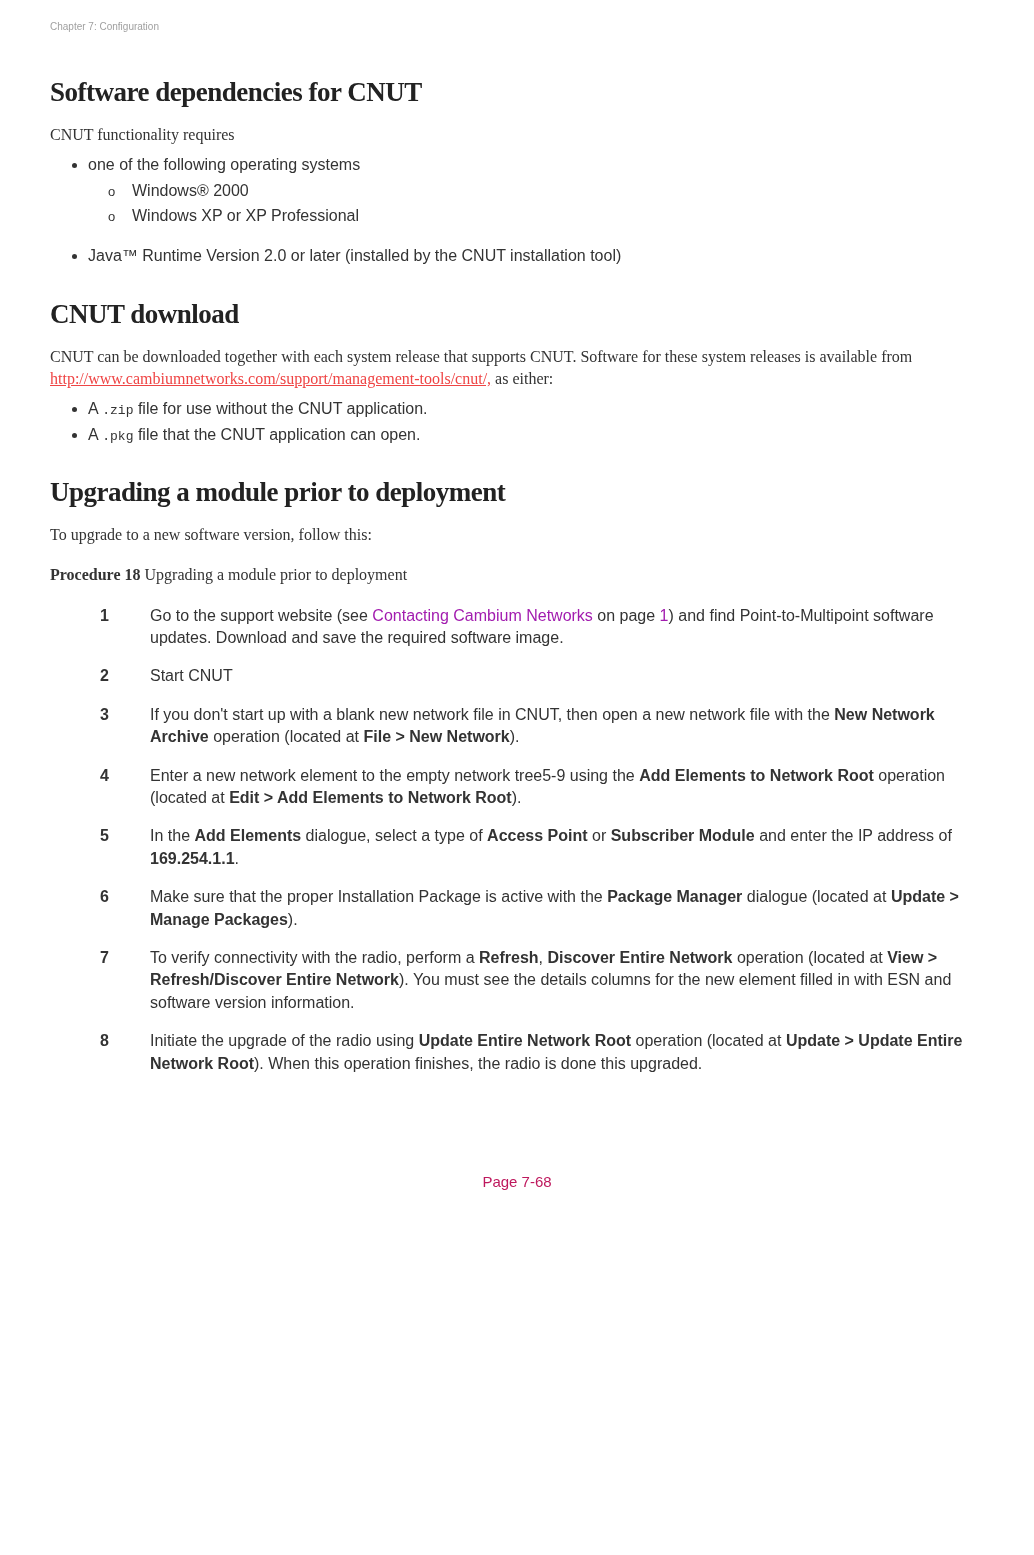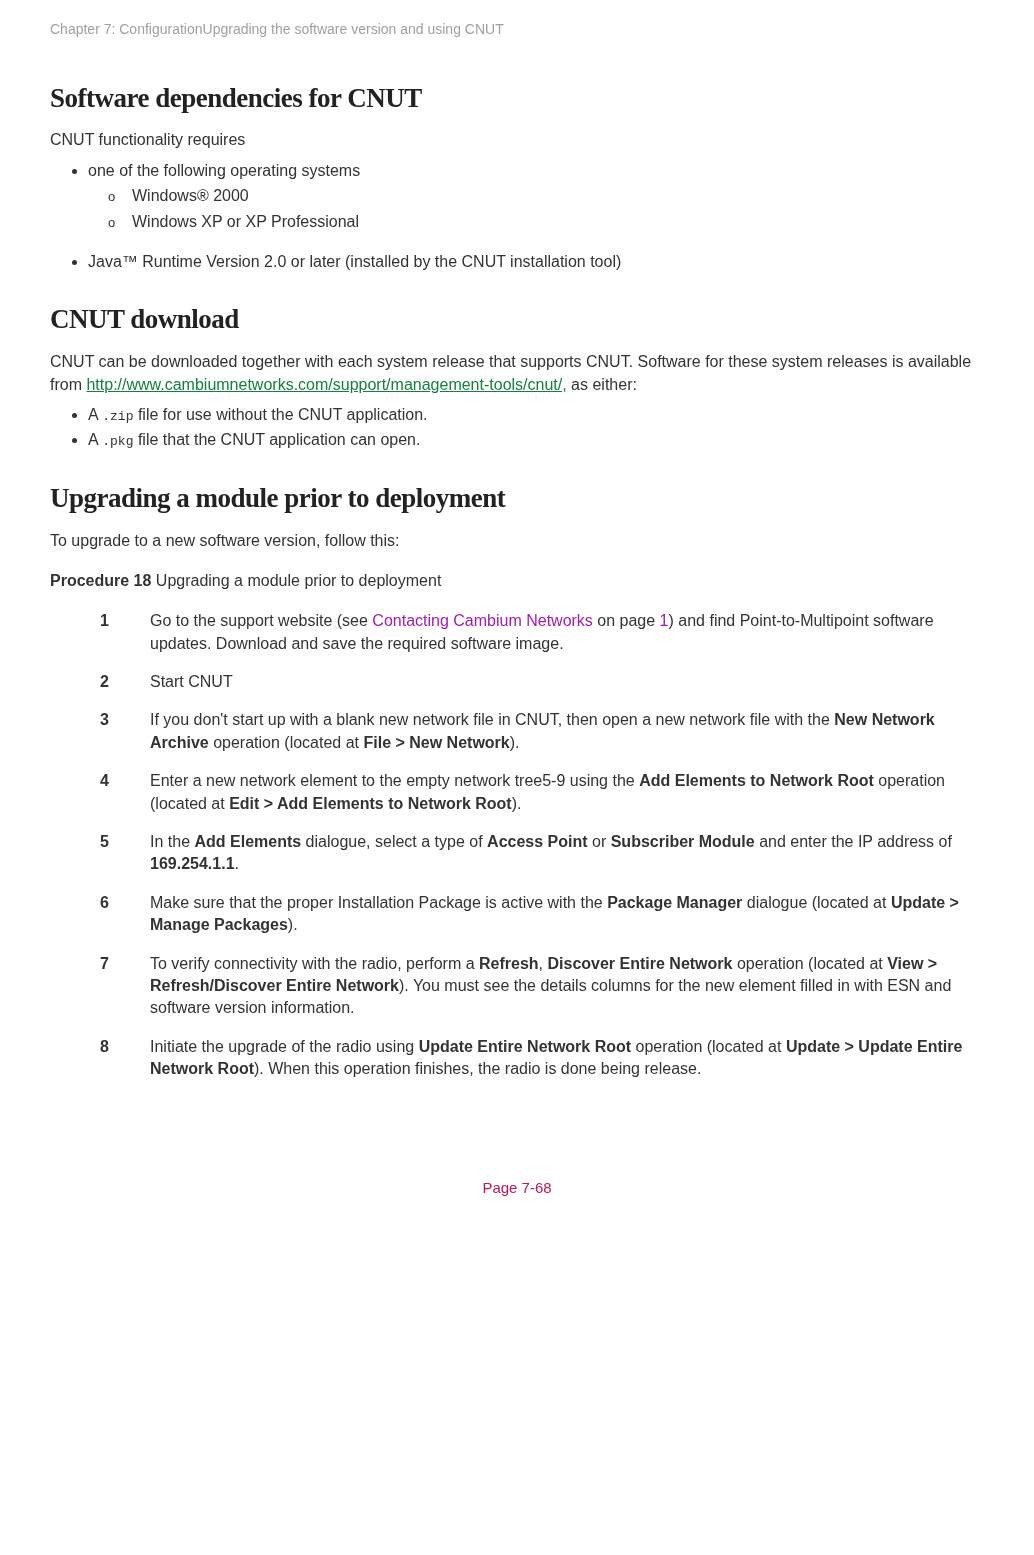--- a/index.html
+++ b/index.html
@@ -6,55 +6,55 @@
     font-family: Arial, Helvetica, sans-serif;
     max-width: 1034px;
     margin: 0 auto;
     padding: 20px 50px;
     color: #333;
     line-height: 1.4;
     font-size: 16px;
   }
   .header-row {
     display: flex;
+    justify-content: space-between;
     color: #a0a0a0;
-    font-size: 14px;
+    font-size: 10px;
     margin-bottom: 40px;
   }
   h1 {
     font-family: Georgia, 'Times New Roman', serif;
     font-weight: bold;
     font-size: 27px;
     margin-top: 28px;
     margin-bottom: 12px;
     color: #222;
     letter-spacing: -0.5px;
   }
-  p { margin: 8px 0; }
+  p { margin: 8px 0; font-family: Liberation Serif, serif; }
   ul { margin: 6px 0; padding-left: 38px; }
   ul.bullet { list-style-type: disc; }
   ul.sub { list-style-type: none; padding-left: 44px; margin-top:2px; margin-bottom:18px;}
   ul.sub li::before { content: "o"; font-size: 13px; display:inline-block; width:24px; margin-left:-24px; }
   li { margin: 3px 0; }
-  a, .link { color: #15803d; text-decoration: underline; }
+  a, .link { color: #ef4444; text-decoration: underline; }
   .blue-text { color: #a21caf; }
   code, .mono { font-family: "Courier New", monospace; font-size: 13px; }
   .procedure-title { margin-top:18px; margin-bottom:10px;}
   .procedure-title b { font-weight: bold; }
   table.procedure { border-collapse: collapse; margin-left: 50px; }
   table.procedure td { vertical-align: top; padding: 8px 10px 8px 0; }
   table.procedure td.num { font-weight: bold; width: 40px; }
   .footer { text-align: center; color: #be185d; font-size: 15px; margin-top: 88px; }
 </style>
 </head>
 <body>
 
 <div class="header-row">
   <span>Chapter 7:  Configuration</span>
-  <span>Upgrading the software version and using CNUT</span>
 </div>
 
 <h1>Software dependencies for CNUT</h1>
 <p>CNUT functionality requires</p>
 <ul class="bullet">
   <li>
     <span>one of the following operating systems</span>
     <ul class="sub">
       <li>Windows® 2000</li>
       <li>Windows XP or XP Professional</li>
@@ -121,19 +121,19 @@
   </tr>
   <tr>
     <td class="num">7</td>
     <td>
       <span>To verify connectivity with the radio, perform a </span><b>Refresh</b><span>, </span><b>Discover Entire Network</b><span> operation (located at </span><b>View &gt; Refresh/Discover Entire Network</b><span>). You must see the details columns for the new element filled in with ESN and software version information.</span>
     </td>
   </tr>
   <tr>
     <td class="num">8</td>
     <td>
-      <span>Initiate the upgrade of the radio using </span><b>Update Entire Network Root</b><span> operation (located at </span><b>Update &gt; Update Entire Network Root</b><span>). When this operation finishes, the radio is done being release.</span>
+      <span>Initiate the upgrade of the radio using </span><b>Update Entire Network Root</b><span> operation (located at </span><b>Update &gt; Update Entire Network Root</b><span>). When this operation finishes, the radio is done this upgraded.</span>
     </td>
   </tr>
 </tbody>
   </table>
 
 <div class="footer">Page 7-68</div>
 
 </body></html>

